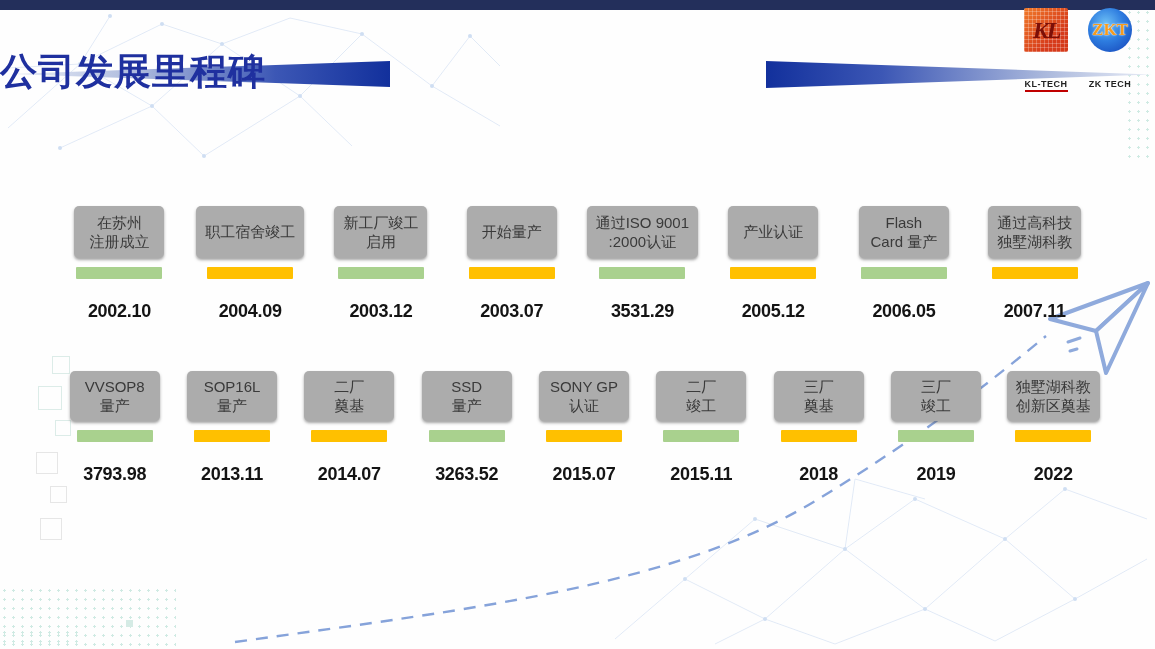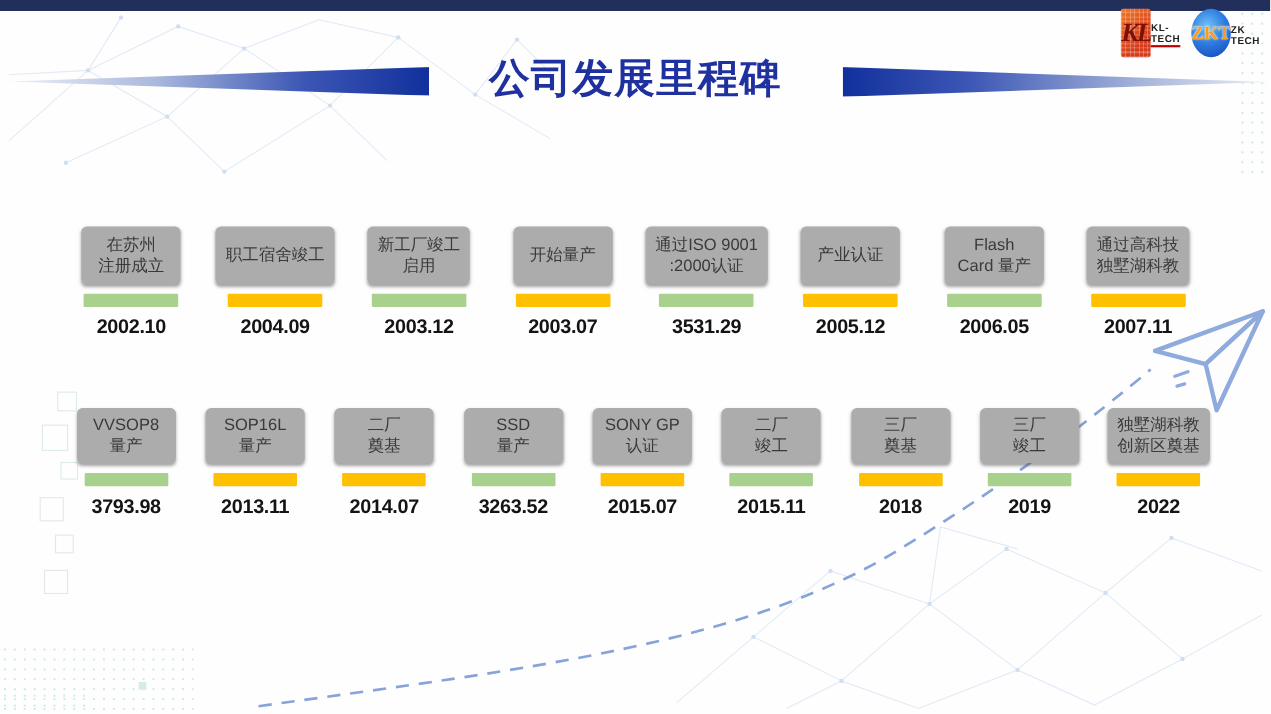--- a/index.html
+++ b/index.html
@@ -21,21 +21,21 @@
   .dots-bl{left:0;top:586px;width:176px;height:63px;}
   .dots-bl2{left:0;top:628px;width:80px;height:21px;}
   .dots-tr{right:2px;top:8px;width:28px;height:150px;}
 
   .deco-square{position:absolute;border:1px solid #dcece8;pointer-events:none;}
   .deco-square.gray{border-color:#e6e6e6;}
   .deco-square.fill{background:#d5ebe5;border:none;}
 
   
   .logos{position:absolute;top:8px;right:18px;display:flex;gap:10px;z-index:5;}
-  .logo{display:flex;flex-direction:row;align-items:center;width:54px;}
+  .logo{display:flex;flex-direction:column;align-items:center;width:54px;gap:24px;}
   .kl-mark{width:44px;height:44px;display:flex;align-items:center;justify-content:center;
     background:linear-gradient(135deg,#f07a2a,#d63a1a 70%);
     background-blend-mode:multiply;border-radius:2px;position:relative;overflow:hidden;}
   .kl-mark:after{content:"";position:absolute;inset:0;
     background:repeating-linear-gradient(0deg,rgba(255,255,255,.25) 0 1px,transparent 1px 4px),
                repeating-linear-gradient(90deg,rgba(255,255,255,.25) 0 1px,transparent 1px 4px);}
   .kl-mono{font-family:"Liberation Serif",serif;font-weight:700;font-style:italic;
     font-size:24px;color:#7c0f08;z-index:1;letter-spacing:-2px;}
   .kl-label{font-size:9px;font-weight:700;color:#222;margin-top:3px;letter-spacing:.5px;
     border-bottom:2px solid #c00000;padding-bottom:1px;}
@@ -46,38 +46,38 @@
   .zk-label{font-size:9px;font-weight:700;color:#222;margin-top:3px;letter-spacing:.5px;}
 
   
   .band{position:absolute;height:26px;z-index:2;}
   .band-left{top:61px;left:8px;width:382px;
     background:linear-gradient(90deg,#eef1f8 0%,#aab8dc 35%,#3c57b5 70%,#12309c 100%);
     clip-path:polygon(0 50%,100% 0,100% 100%);}
   .band-right{top:61px;left:766px;width:386px;height:27px;
     background:linear-gradient(90deg,#12309c 0%,#3c57b5 30%,#aab8dc 72%,#e8ecf6 100%);
     clip-path:polygon(0 0,100% 50%,0 100%);}
-  .page-title{position:absolute;top:47px;left:0;width:100%;text-align:center;z-index:3;
+  .page-title{position:absolute;top:47px;left:0;width:100%;z-index:3;
     font-family:"Liberation Serif","DejaVu Serif",serif;font-weight:700;
     font-size:37px;color:#1f309f;letter-spacing:1px;}
 
   
   .trow{position:absolute;display:flex;z-index:4;}
   .trow-1{top:206px;left:54px;width:1046px;}
   .trow-2{top:371px;left:56px;width:1056px;}
   .ms-item{flex:1 1 0;display:flex;flex-direction:column;align-items:center;min-width:0;}
   .ms-box{width:max-content;min-width:72px;min-height:36px;display:flex;align-items:center;justify-content:center;
     background:#acacac;border-radius:5px;box-shadow:0 2px 3px rgba(90,90,90,.55);
     color:#3a3a3a;font-size:15px;font-weight:500;line-height:1.28;text-align:center;
     white-space:pre-line;padding:6px 9px;}
   .trow-1 .ms-box{min-height:40px;}
   .ms-bar{height:12px;margin-top:9px;border-radius:1px;}
   .trow-1 .ms-bar{width:86px;}
   .trow-2 .ms-bar{width:76px;}
-  .ms-date{margin-top:8px;font-size:18px;font-weight:700;color:#141414;letter-spacing:-.3px;}
+  .ms-date{margin-top:22px;font-size:18px;font-weight:700;color:#141414;letter-spacing:-.3px;}
 
   
   .curve-svg{position:absolute;inset:0;z-index:1;pointer-events:none;}
   .plane-svg{position:absolute;top:274px;left:1040px;z-index:3;pointer-events:none;}
 
   
   .para{position:absolute;top:486px;left:62px;width:1028px;z-index:4;
     font-family:"DejaVu Serif","Liberation Serif",serif;font-weight:700;
     font-size:17.5px;line-height:1.83;color:#111;text-align:justify;text-indent:2em;}
   .seg-link{color:#2626c9;text-decoration:underline;cursor:pointer;}

